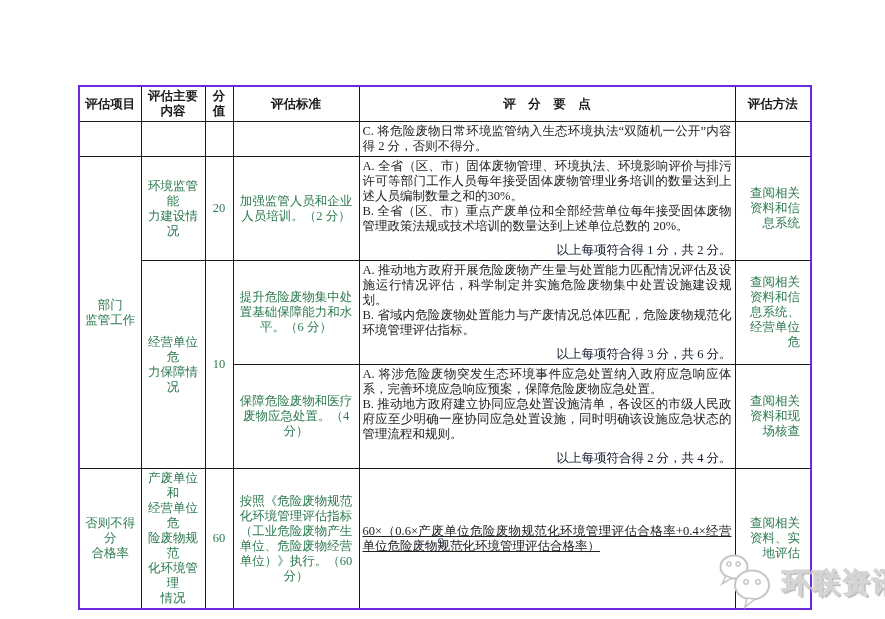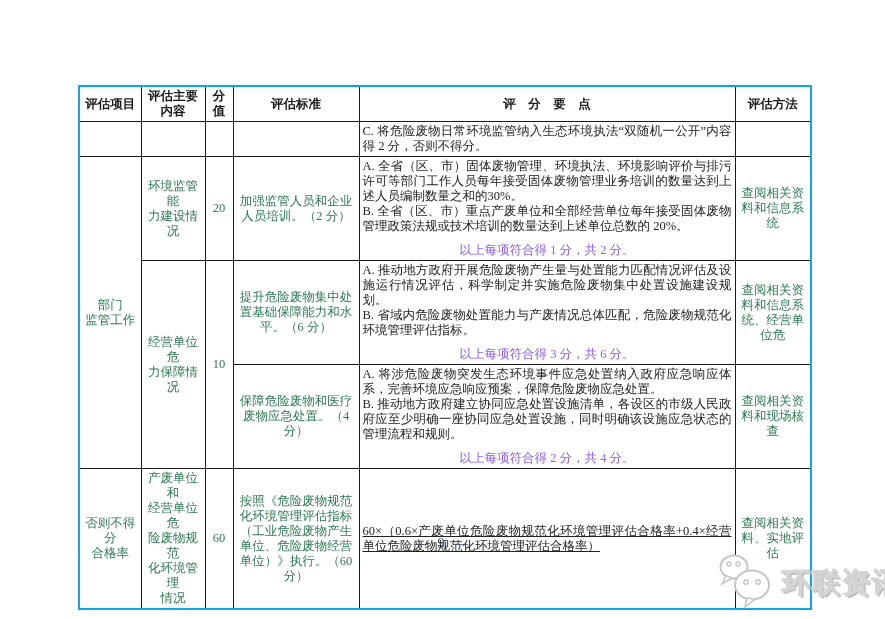--- a/index.html
+++ b/index.html
@@ -7,38 +7,38 @@
   body {
     width: 885px; height: 619px; position: relative; overflow: hidden;
     font-family: "Liberation Serif", "DejaVu Serif", serif;
     color: #1a1a1a;
   }
 
   
   .doc-table {
     position: absolute; left: 78px; top: 85px; width: 732px;
     border-collapse: collapse; table-layout: fixed;
-    border: 2px solid #0ea5e9;
+    border: 2px solid #6d28d9;
   }
   .doc-table th, .doc-table td {
     border: 1px solid #1a1a1a;
     font-size: 12.5px; line-height: 15px;
     vertical-align: middle;
     padding: 2px 3px;
   }
   .doc-table th {
     font-weight: bold; text-align: center; height: 33px; color: #1a1a1a;
   }
   td.c-green { color: #2c7a4f; }
   td.center  { text-align: center; white-space: pre-line; }
   td.standard { color: #2c7a4f; text-align: center; padding: 2px 4px; }
   td.points  { vertical-align: top; color: #222222; margin-top: 32px; }
   .points p  { text-align: justify; }
-  .points p.sum { margin-top: 9px; color: #8b5cf6; text-align: center; }
-  td.method  { color: #2c7a4f; text-align: center; vertical-align: middle; padding: 2px 3px; }
+  .points p.sum { margin-top: 9px; color: #0f172a; text-align: right; }
+  td.method  { color: #2c7a4f; text-align: right; vertical-align: middle; padding: 2px 10px; }
   td.points.mid { vertical-align: middle; text-decoration: underline; }
 
   
   .page-footer {
     position: absolute; left: 0; top: 536px; width: 885px;
     text-align: center; font-size: 14px; color: #44506b;
     letter-spacing: 3px;
   }
 
   

